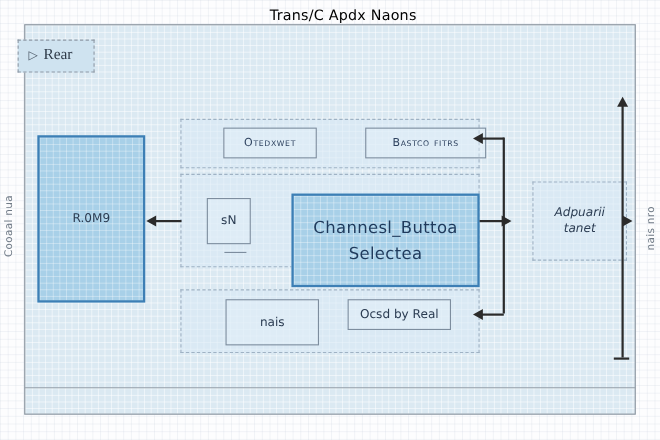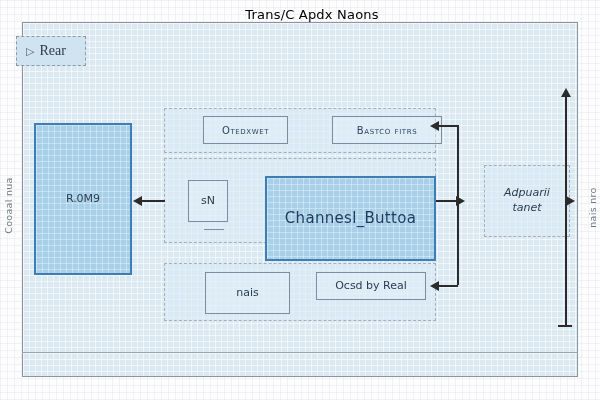--- a/index.html
+++ b/index.html
@@ -170,21 +170,21 @@
   #rom-block      { left: 34px;  top: 105px; width: 98px;  height: 152px; }
   #top-group      { left: 164px; top: 108px; width: 272px; height: 45px; }
   #top-box-1      { left: 203px; top: 116px; width: 85px;  height: 28px; }
   #top-box-2      { left: 316px; top: 116px; width: 110px; height: 28px; margin-left: 16px; }
   #mid-group      { left: 164px; top: 158px; width: 272px; height: 85px; }
   #sn-box         { left: 188px; top: 180px; width: 40px;  height: 42px; }
   #sn-underline   { left: 204px; top: 229px; width: 20px;  height: 1px; background: #7d8d9e; position: absolute; }
   #channel-box    { left: 265px; top: 158px; width: 171px; height: 85px; }
   #bot-group      { left: 164px; top: 263px; width: 272px; height: 58px; }
   #bot-box-1      { left: 205px; top: 272px; width: 85px;  height: 42px; }
-  #bot-box-2      { left: 316px; top: 272px; width: 110px; height: 28px; }
+  #bot-box-2      { left: 316px; top: 272px; width: 94px; height: 28px; }
   #mode-box       { left: 484px; top: 165px; width: 86px;  height: 72px; font-style: italic; }
 
   
   .conn {
     position: absolute;
     background: #2b2b2b;
   }
   .h-line { height: 1.5px; }
   .v-line { width: 1.5px; }
 
@@ -240,20 +240,21 @@
 </div>
 
 <div class="box group-dashed" id="mid-group"></div>
 <div class="box solid-thin" id="sn-box">
   <span class="normal-txt">sN</span>
 </div>
 <div id="sn-underline"></div>
 
 <div class="box filled-blue" id="channel-box">
   <span class="big-txt">Channesl_Buttoa</span>
+  <span class="big-txt">Selectea</span>
 </div>
 
 <div class="box group-dashed" id="bot-group"></div>
 <div class="box solid-thin" id="bot-box-1">
   <span class="normal-txt">nais</span>
 </div>
 <div class="box solid-thin" id="bot-box-2">
   <span class="normal-txt">Ocsd by Real</span>
 </div>
 

